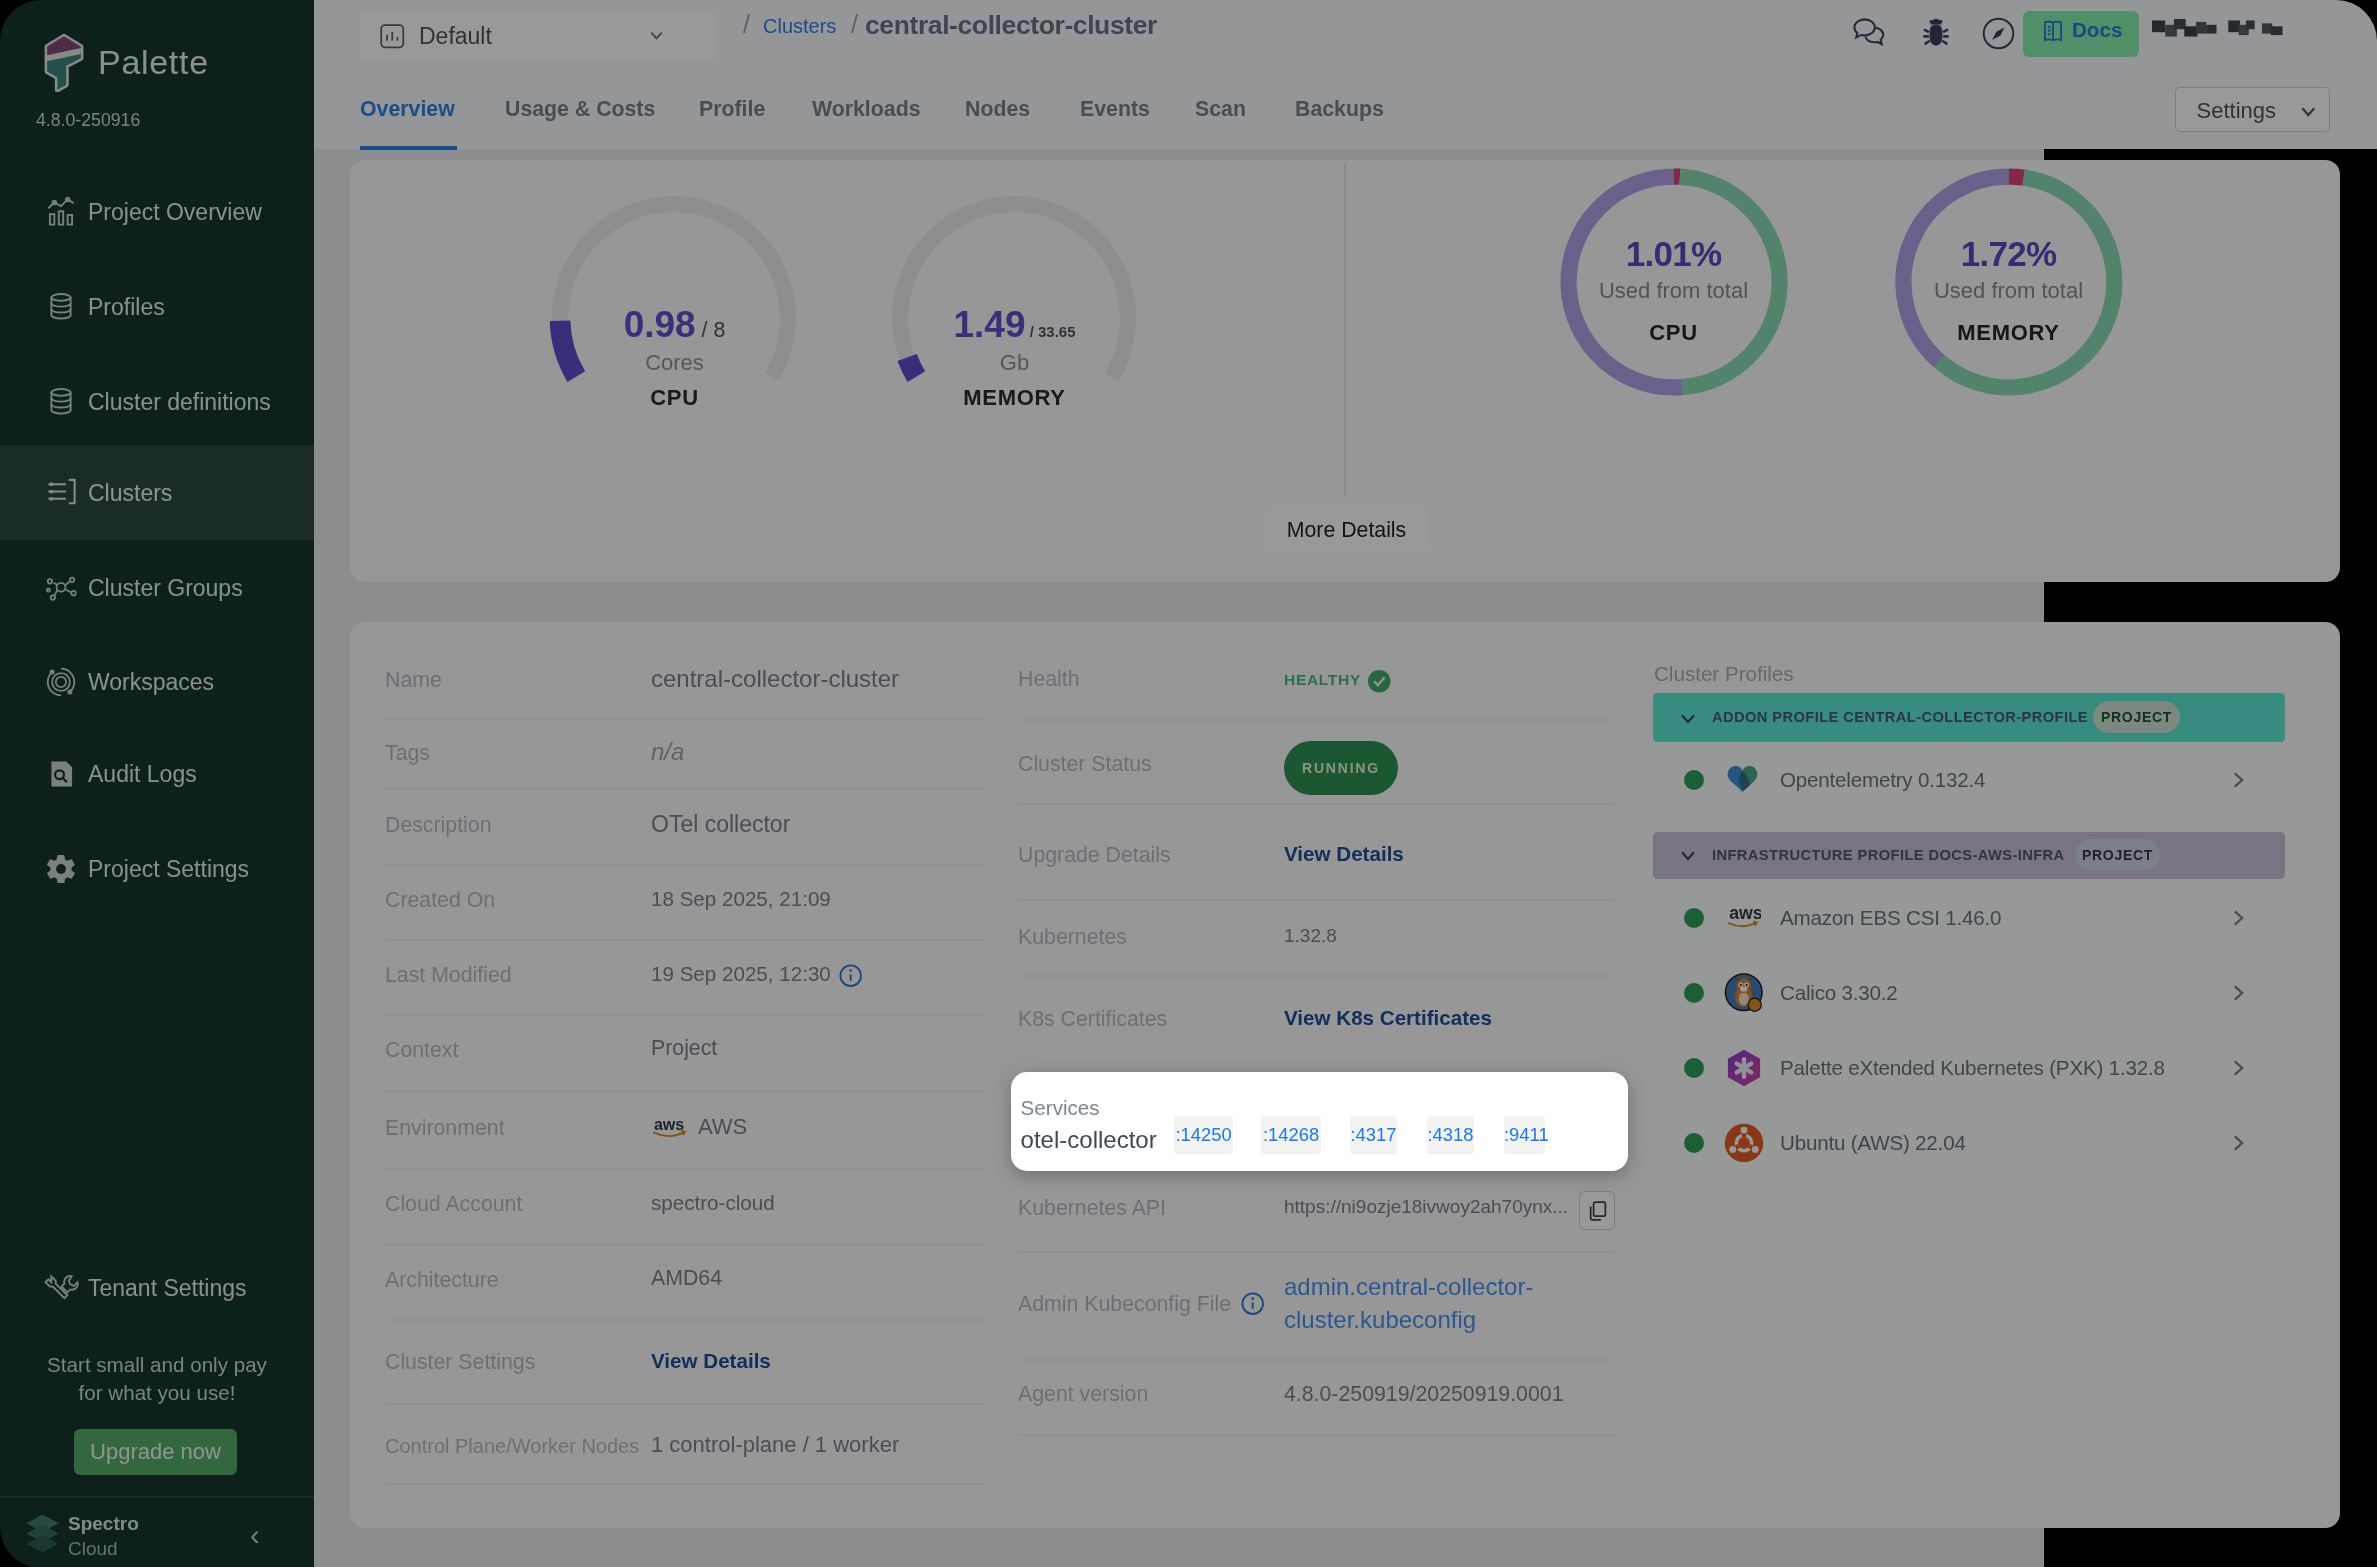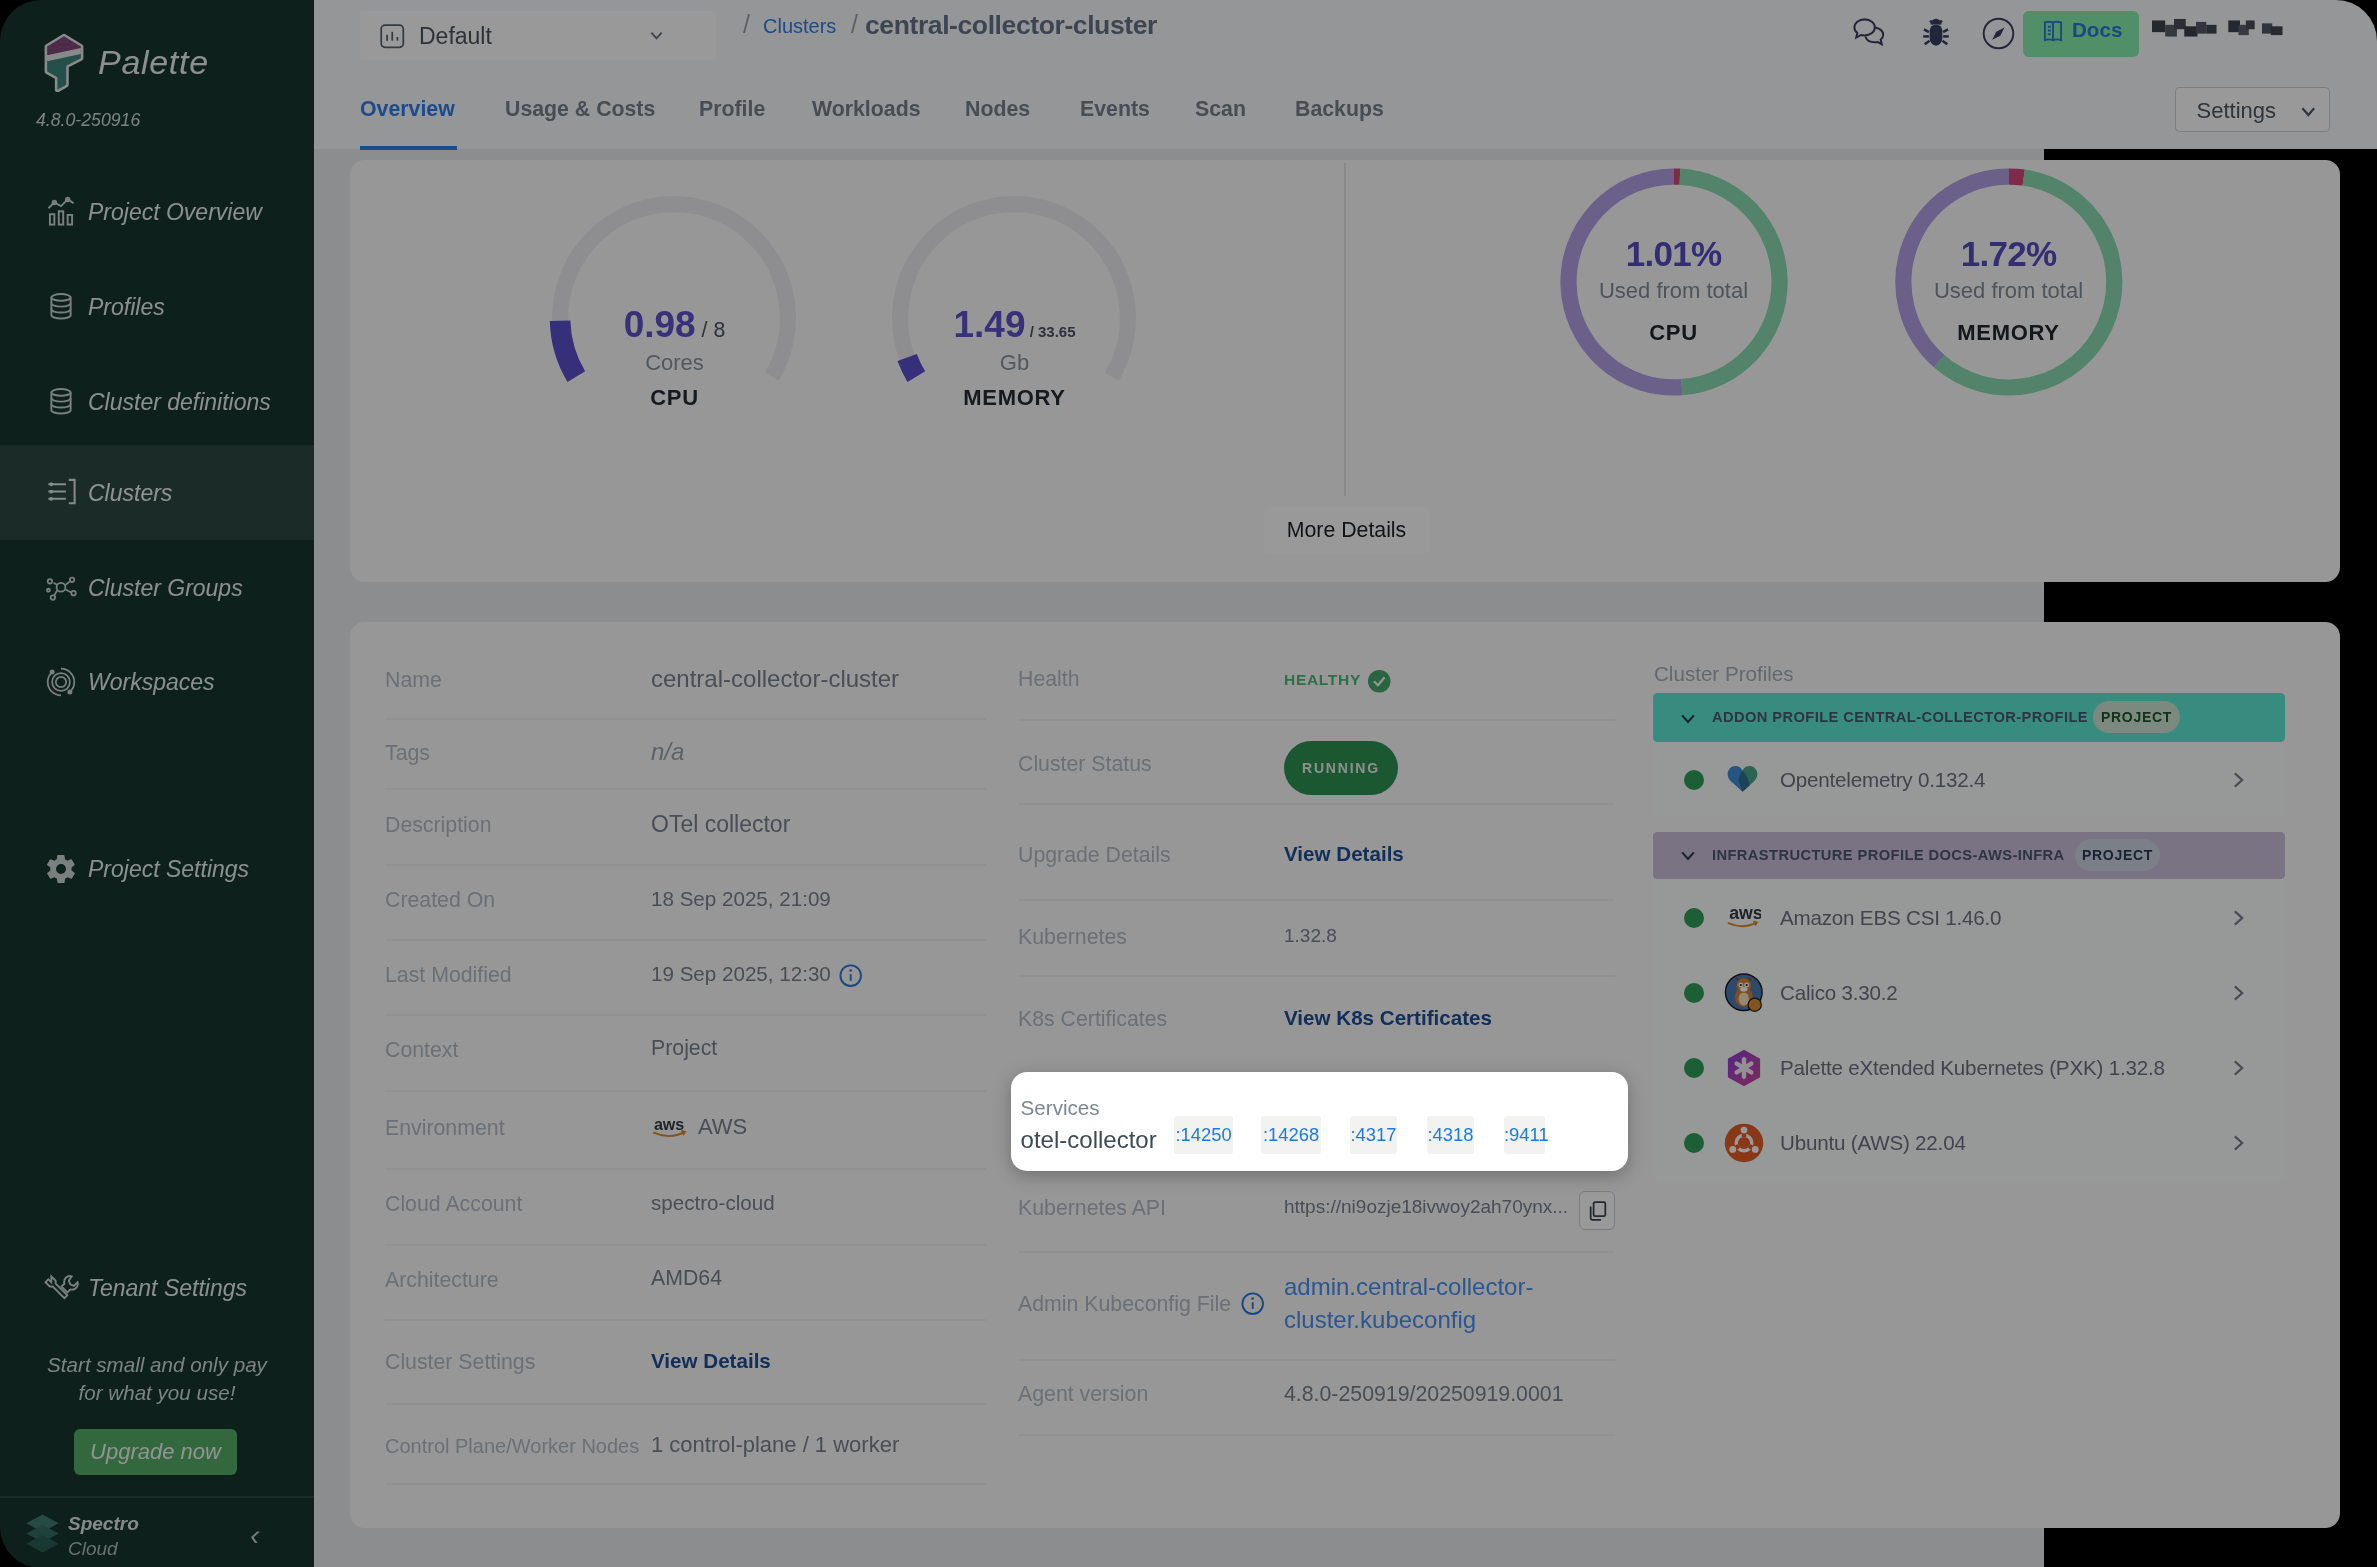--- a/index.html
+++ b/index.html
@@ -1,21 +1,21 @@
 <!DOCTYPE html>
 <html style="font-size:11.8px"><head>
 <meta charset="utf-8">
 <style>
   * { margin:0; padding:0; box-sizing:border-box; }
   html,body { width:2377px; height:1568px; background:#000; overflow:hidden; }
   body { font-family:"Liberation Sans", sans-serif; }
   .app { position:absolute; left:0; top:0; width:2377px; height:1568px; border-radius:41px; overflow:hidden; background:#000; }
   .dim { position:absolute; inset:0; filter:brightness(0.60); }
   
-  .sidebar { position:absolute; left:0; top:0; width:314px; height:1568px; background:#16352e;font-style:italic; }
+  .sidebar { position:absolute; left:0; top:0; width:314px; height:1568px; background:#16352e; }
   .logo { position:absolute; left:42px; top:29.4px; }
   .logo-text { position:absolute; left:98px; top:43px; font-size:34px; color:#e8eeec; letter-spacing:0.7px; }
   .version { position:absolute; left:36px; top:110px; font-size:17.7px; color:#cfdad6; }
   .nav-item { position:absolute; left:0; width:314px; height:95px; }
   .nav-item.sel { background:#2d4a42; }
   .nav-item .nic { position:absolute; left:44px; top:50%; transform:translateY(-50%); }
   .nav-item .ntxt { position:absolute; left:88px; top:50%; transform:translateY(-50%); font-size:23px; color:#e8efec; }
   .promo { position:absolute; left:0; top:1351px; width:314px; text-align:center; font-size:20.6px; color:#cfdbd7; line-height:28px; }
   .upgrade { position:absolute; left:74px; top:1429px; width:163px; height:46px; background:#55ad67; border-radius:5.9px; color:#f0f7f1; font-size:22px; text-align:center; line-height:46px; }
   .sb-divider { position:absolute; left:0; top:1496px; width:314px; height:1.5px; background:#2c4a42; }
@@ -146,20 +146,28 @@
       <svg class="nic" width="34" height="34" viewBox="0 0 46 46" fill="none" stroke="#c9d5d1" stroke-width="2.4">
         <circle cx="23" cy="23" r="7"></circle>
         <circle cx="23" cy="23" r="12"></circle>
         <path d="M23 5 a18 18 0 0 1 18 18 a18 18 0 0 1 -6 13.4"></path>
         <path d="M23 41 a18 18 0 0 1 -18 -18 a18 18 0 0 1 6 -13.4"></path>
         <circle cx="35" cy="36.4" r="2.2" fill="#c9d5d1"></circle>
             <circle cx="11" cy="9.6" r="2.2" fill="#c9d5d1"></circle>
       </svg>
       <div class="ntxt">Workspaces</div>
     </div>
+    <div class="nav-item" style="top:726px">
+      <svg class="nic" width="34" height="34" viewBox="0 0 46 46" fill="none" stroke="#c9d5d1" stroke-width="2.6">
+        <path d="M10 6 h20 l8 8 v26 h-28 z" fill="#c9d5d1" stroke="none"></path>
+        <circle cx="21" cy="24" r="6" fill="none" stroke="#16352e" stroke-width="3"></circle>
+        <line x1="25" y1="28" x2="31" y2="34" stroke="#16352e" stroke-width="3"></line>
+      </svg>
+      <div class="ntxt">Audit Logs</div>
+    </div>
     <div class="nav-item" style="top:821px">
       <svg class="nic" width="34" height="34" viewBox="0 0 24 24" fill="#c9d5d1">
         <path d="M19.4 13a7.5 7.5 0 0 0 .1-1 7.5 7.5 0 0 0-.1-1l2.1-1.6a.5.5 0 0 0 .1-.7l-2-3.4a.5.5 0 0 0-.6-.2l-2.5 1a7.6 7.6 0 0 0-1.7-1l-.4-2.6a.5.5 0 0 0-.5-.4h-4a.5.5 0 0 0-.5.4l-.4 2.6a7.6 7.6 0 0 0-1.7 1l-2.5-1a.5.5 0 0 0-.6.2l-2 3.4a.5.5 0 0 0 .1.7L4.5 11a7.5 7.5 0 0 0 0 2l-2.1 1.6a.5.5 0 0 0-.1.7l2 3.4c.1.2.4.3.6.2l2.5-1a7.6 7.6 0 0 0 1.7 1l.4 2.6c0 .2.2.4.5.4h4c.2 0 .4-.2.5-.4l.4-2.6a7.6 7.6 0 0 0 1.7-1l2.5 1c.2.1.5 0 .6-.2l2-3.4a.5.5 0 0 0-.1-.7L19.4 13zM12 15.5A3.5 3.5 0 1 1 12 8.5a3.5 3.5 0 0 1 0 7z"></path>
       </svg>
       <div class="ntxt">Project Settings</div>
     </div>
     <div class="nav-item" style="top:1240px">
       <svg class="nic" width="35" height="35" viewBox="0 0 48 48" fill="none" stroke="#c9d5d1" stroke-width="2.6">
         <path d="M10 8 l6 6 v4 l16 16 l-4 4 l-16 -16 h-4 l-6 -6 l4 -4 l4 4 z"></path>
         <path d="M38 8 a8 8 0 0 0 -10 10 l-4 4 l8 8 l4 -4 a8 8 0 0 0 10 -10 l-5 5 l-5 -2 l-2 -5 z"></path>

